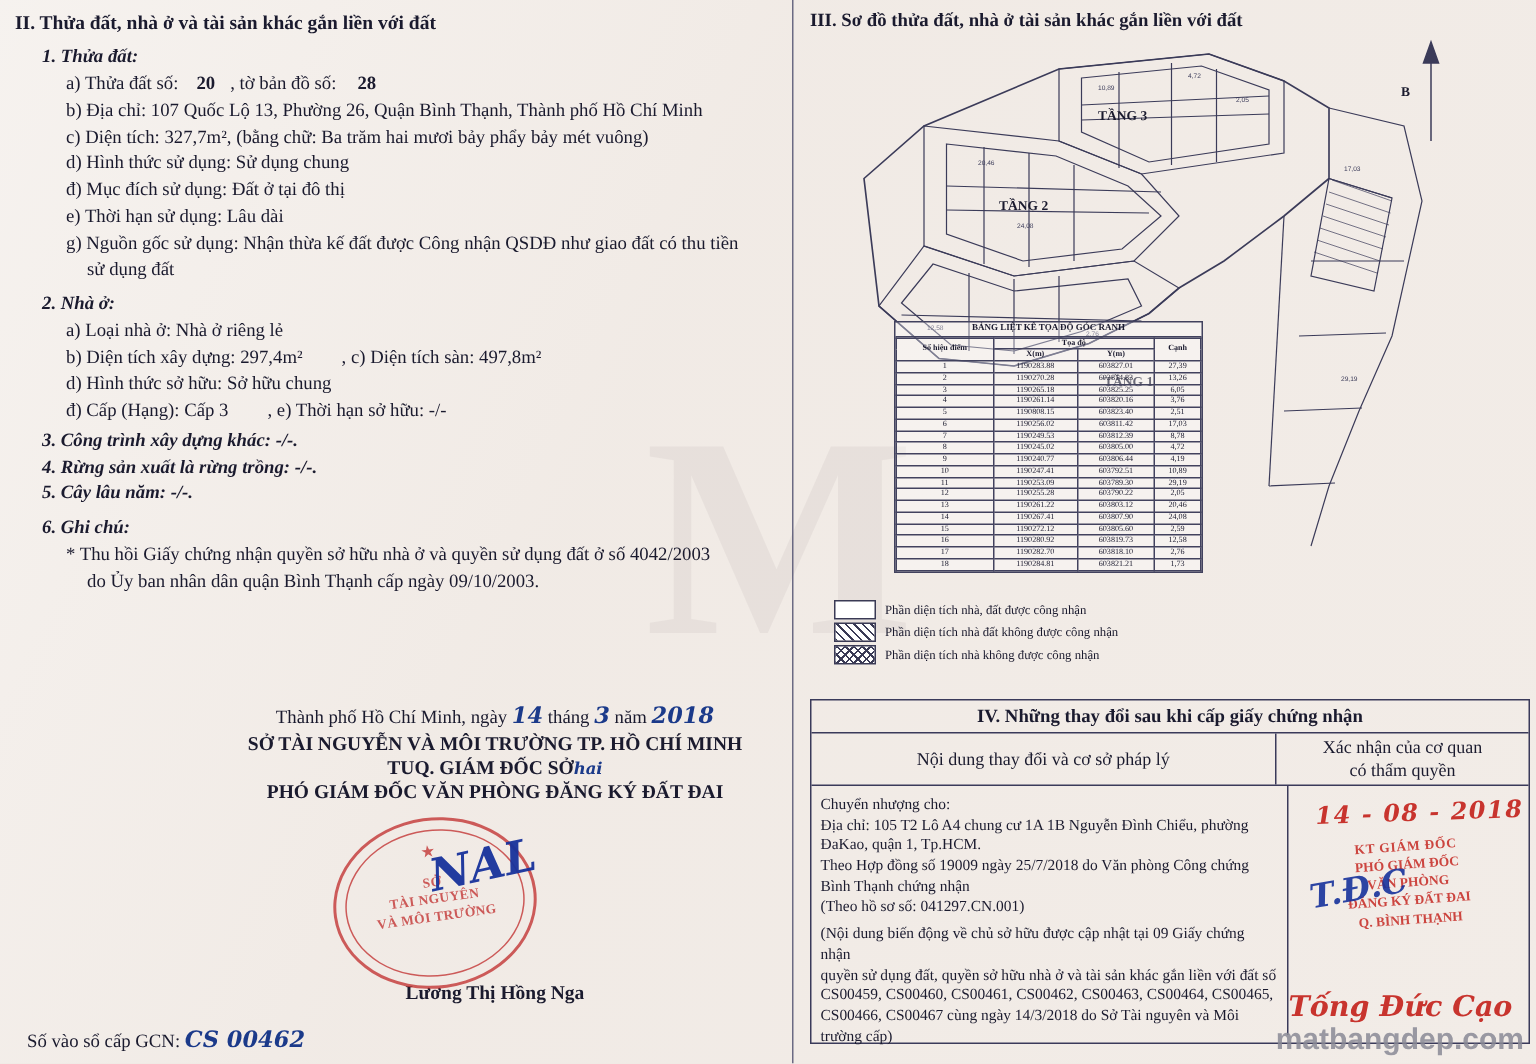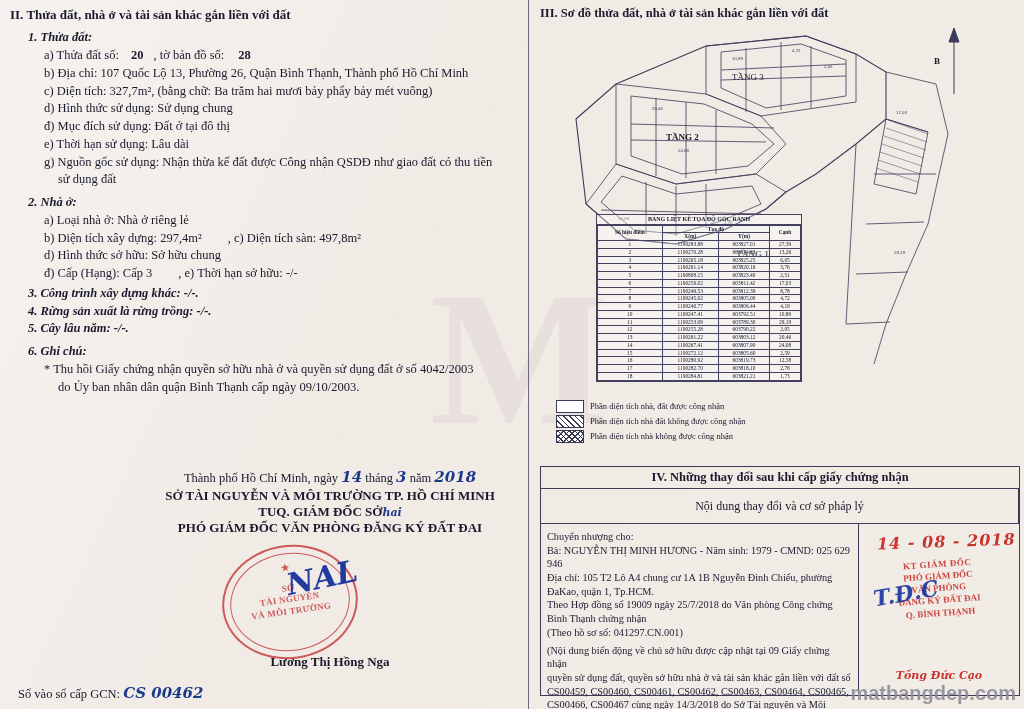--- a/index.html
+++ b/index.html
@@ -127,22 +127,22 @@
   .redstamp{
     position:absolute;left:6px;top:34px;width:150px;height:96px;color:#c8342e;
     font-size:9px;font-weight:bold;text-align:center;line-height:1.35;transform:rotate(-4deg);opacity:.9;
   }
   .redstamp .rs-l1{letter-spacing:.5px;}
   .sig2{
     position:absolute;left:14px;top:56px;color:#17329c;font-family:"DejaVu Serif",serif;
     font-style:italic;font-weight:bold;font-size:22px;transform:rotate(-10deg);opacity:.9;
   }
   .red-name{
-    position:absolute;left:0;right:0;bottom:8px;text-align:center;color:#c8342e;
-    font-family:"DejaVu Serif",serif;font-style:italic;font-weight:bold;font-size:11px;
+    position:absolute;left:0;right:0;bottom:8px;color:#c8342e;
+    font-family:"DejaVu Serif",serif;font-style:italic;font-weight:bold;font-size:19px;
   }
   
   .wm{
     position:absolute;left:430px;top:250px;font-size:190px;color:rgba(190,180,180,.18);
     font-weight:bold;font-family:"Liberation Serif",serif;pointer-events:none;user-select:none;
   }
   .site{
     position:absolute;right:8px;bottom:4px;color:#8a8a96;font-size:20px;font-weight:bold;
     font-family:"Liberation Sans",sans-serif;opacity:.85;
   }
@@ -270,21 +270,21 @@
         <text x="236" y="28">4,72</text>
         <text x="268" y="44">2,05</text>
         <text x="96" y="86">20,46</text>
         <text x="122" y="128">24,08</text>
         <text x="62" y="196">12,58</text>
         <text x="168" y="200">2,76</text>
         <text x="340" y="90">17,03</text>
         <text x="338" y="230">29,19</text>
       </g>
     </svg>
-    <div style="position:absolute;left:176px;top:48px;font-size:9px;font-weight:normal;">TẦNG 3</div>
+    <div style="position:absolute;left:176px;top:48px;font-size:9px;font-weight:bold;">TẦNG 3</div>
     <div style="position:absolute;left:110px;top:108px;font-size:9px;font-weight:bold;text-align:center;">TẦNG 2</div>
     <div style="position:absolute;left:180px;top:225px;font-size:9px;font-weight:bold;">TẦNG 1</div>
     <div style="position:absolute;left:378px;top:32px;font-size:9px;font-weight:bold;">B</div>
   </div>
 
   <div class="coordbox">
     <div class="ctitle">BẢNG LIỆT KÊ TỌA ĐỘ GÓC RANH</div>
     <table>
       <thead>
         <tr>
@@ -422,25 +422,30 @@
     <div class="lrow">
       <span class="sw cross"></span>
       <span>Phần diện tích nhà không được công nhận</span>
     </div>
   </div>
 
   <div class="sec4">
     <div class="s4head">IV. Những thay đổi sau khi cấp giấy chứng nhận</div>
     <div class="s4cols">
       <div class="c1">Nội dung thay đổi và cơ sở pháp lý</div>
+      <div class="c2">
+        <div>
+          <div>Xác nhận của cơ quan</div>
+          <div>có thẩm quyền</div>
+        </div>
+      </div>
     </div>
     <div class="s4body">
       <div class="b1">
         <div>Chuyển nhượng cho:</div>
-        <div>Bà: NGUYỄN THỊ MINH HƯƠNG - Năm sinh: 1979 - CMND: 025 629 946</div>
         <div>Địa chỉ: 105 T2 Lô A4 chung cư 1A 1B Nguyễn Đình Chiểu, phường ĐaKao, quận 1, Tp.HCM.</div>
         <div>Theo Hợp đồng số 19009 ngày 25/7/2018 do Văn phòng Công chứng Bình Thạnh chứng nhận</div>
         <div>(Theo hồ sơ số: 041297.CN.001)</div>
         <div style="height:4px"></div>
         <div>(Nội dung biến động về chủ sở hữu được cập nhật tại 09 Giấy chứng nhận</div>
         <div>quyền sử dụng đất, quyền sở hữu nhà ở và tài sản khác gắn liền với đất số</div>
         <div>CS00459, CS00460, CS00461, CS00462, CS00463, CS00464, CS00465,</div>
         <div>CS00466, CS00467 cùng ngày 14/3/2018 do Sở Tài nguyên và Môi trường cấp)</div>
       </div>
       <div class="b2">

